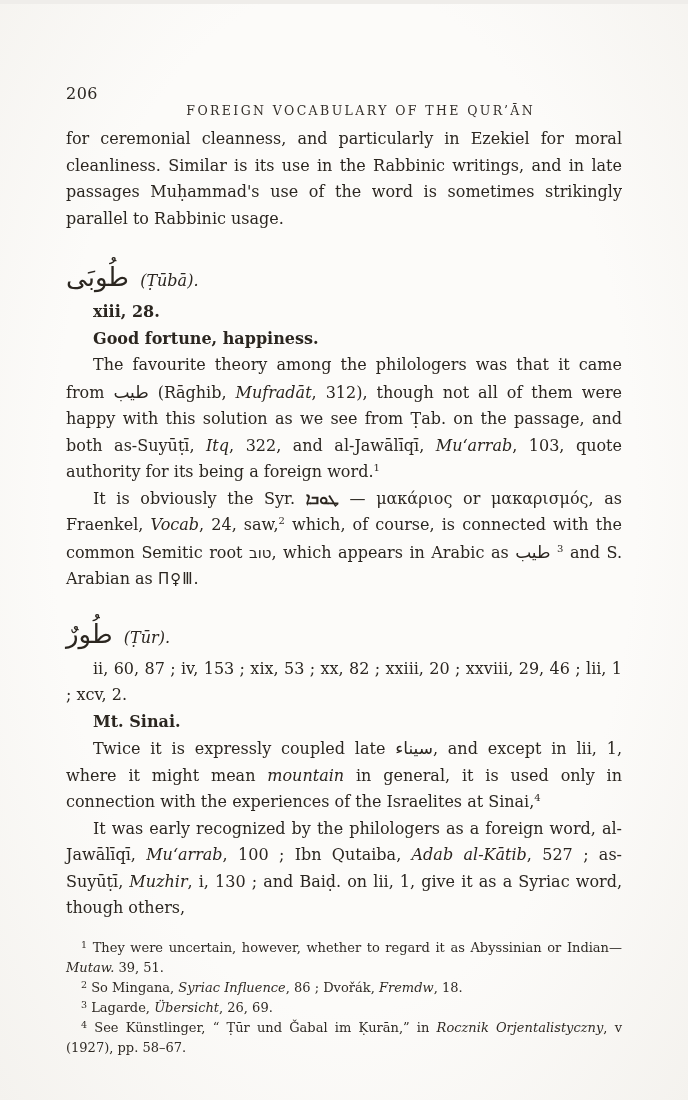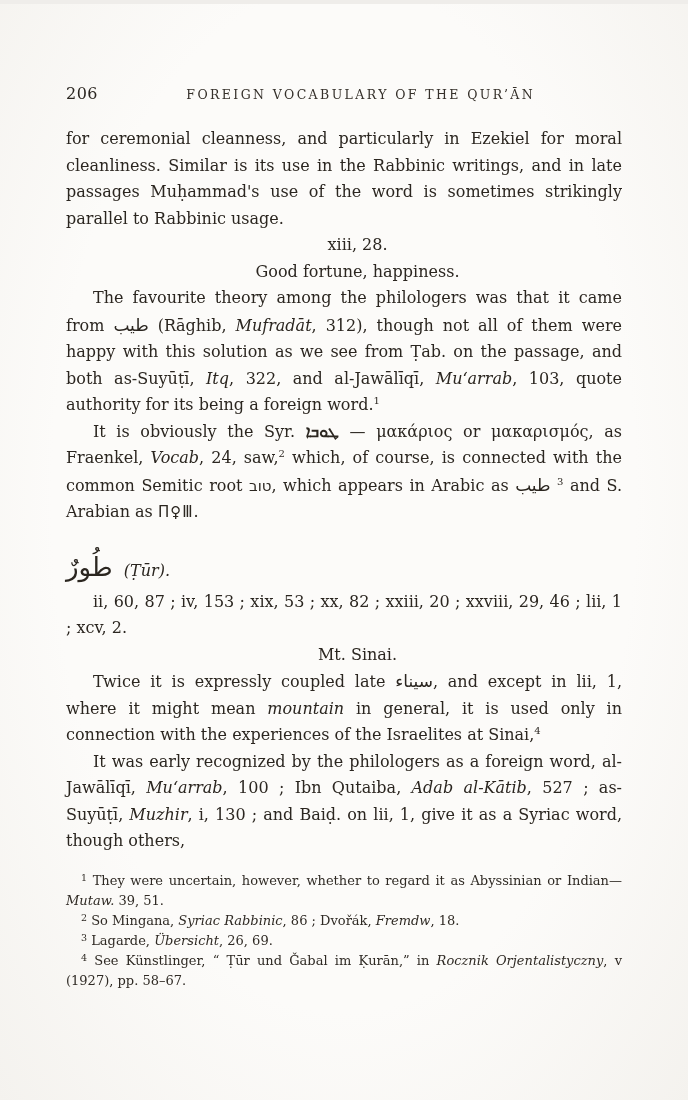--- a/index.html
+++ b/index.html
@@ -14,31 +14,31 @@
     margin:4px auto;
     padding:80px 66px 0 66px;
     background:#fbfaf7;
     background-image:radial-gradient(ellipse at 50% 45%, #fcfbf9 60%, #f4f2ee 100%);
     color:#2b2620;
     overflow:hidden;
   }
   .running-head { position:relative; height:22px; margin-bottom:20px; }
   .pagenum { font-size:16px; letter-spacing:0.5px; }
   .running-title {
-    position:absolute; left:53%; top:3px;
+    position:absolute; left:53%; top:19px;
     transform:translateX(-50%);
     font-size:12.5px; letter-spacing:2.4px; white-space:nowrap;
     color:#35302a;
   }
   p.body {
     margin:0; font-size:16px; line-height:26.5px;
     text-align:justify; text-justify:inter-word;
     color:#2b2620;
   }
-  p.short { text-align:center; }
+  p.short { text-align:left;font-weight:bold; }
   .ind { text-indent:27px; }
   .tall { line-height:29.5px; }
   .headword { margin:30px 0 7px 0; }
   .headword2 { margin:26px 0 7px 0; }
   .arabic-head {
     font-family:"DejaVu Sans","Liberation Sans",sans-serif;
     font-size:26px; unicode-bidi:isolate;
   }
   .translit { font-style:italic; font-size:16px; margin-left:6px; }
   .it { font-style:italic; }
@@ -65,20 +65,24 @@
 <div class="page">
 
   <div class="running-head">
     <span class="pagenum">206</span>
     <span class="running-title">FOREIGN VOCABULARY OF THE QUR’ĀN</span>
   </div>
 
   <p class="body">for ceremonial cleanness, and particularly in Ezekiel for moral cleanliness. Similar is its use in the Rabbinic writings, and in late passages Muḥammad's use of the word is sometimes strikingly parallel to Rabbinic usage.</p>
 
   <section>
+    <div class="headword">
+      <span class="arabic-head" dir="rtl">طُوبَى</span>
+      <span class="translit">(Ṭūbā).</span>
+    </div>
     <p class="body short ind">xiii, 28.</p>
     <p class="body short ind">Good fortune, happiness.</p>
 
     <p class="body ind"><span>The favourite theory among the philologers was that it came from </span><span class="arabic" dir="rtl">طيب</span><span> (Rāghib, </span><span class="it">Mufradāt</span><span>, 312), though not all of them were happy with this solution as we see from Ṭab. on the passage, and both as-Suyūṭī, </span><span class="it">Itq</span><span>, 322, and al-Jawālīqī, </span><span class="it">Mu‘arrab</span><span>, 103, quote authority for its being a foreign word.</span><sup class="fnref">1</sup></p>
 
     <p class="body ind tall"><span>It is obviously the Syr. </span><span class="syriac" dir="rtl">ܛܘܒܐ</span><span> — </span><span class="greek">μακάριος</span><span> or </span><span class="greek">μακαρισμός</span><span>, as Fraenkel, </span><span class="it">Vocab</span><span>, 24, saw,</span><sup class="fnref">2</sup><span> which, of course, is connected with the common Semitic root </span><span class="hebrew" dir="rtl">טוב</span><span>, which appears in Arabic as </span><span class="arabic" dir="rtl">طيب</span>&nbsp;<sup class="fnref">3</sup><span> and S. Arabian as </span><span class="sarabian">Π♀Ⅲ</span><span>.</span></p>
   </section>
 
   <section>
     <div class="headword headword2">
@@ -88,18 +92,18 @@
     <p class="body ind">ii, 60, 87 ; iv, 153 ; xix, 53 ; xx, 82 ; xxiii, 20 ; xxviii, 29, 46 ; lii, 1 ; xcv, 2.</p>
     <p class="body short ind">Mt. Sinai.</p>
 
     <p class="body ind tall"><span>Twice it is expressly coupled late </span><span class="arabic" dir="rtl">سيناء</span><span>, and except in lii, 1, where it might mean </span><span class="it">mountain</span><span> in general, it is used only in connection with the experiences of the Israelites at Sinai,</span><sup class="fnref">4</sup></p>
 
     <p class="body ind"><span>It was early recognized by the philologers as a foreign word, al-Jawālīqī, </span><span class="it">Mu‘arrab</span><span>, 100 ; Ibn Qutaiba, </span><span class="it">Adab al-Kātib</span><span>, 527 ; as-Suyūṭī, </span><span class="it">Muzhir</span><span>, i, 130 ; and Baiḍ. on lii, 1, give it as a Syriac word, though others,</span></p>
   </section>
 
   <div class="footnotes">
     <p><sup class="fnmark">1</sup> <span>They were uncertain, however, whether to regard it as Abyssinian or Indian—</span><span class="it">Mutaw.</span><span> 39, 51.</span></p>
-    <p><sup class="fnmark">2</sup> <span>So Mingana, </span><span class="it">Syriac Rabbinic</span><span>, 86 ; Dvořák, </span><span class="it">Fremdw</span><span>, 18.</span></p>
+    <p><sup class="fnmark">2</sup> <span>So Mingana, </span><span class="it">Syriac Influence</span><span>, 86 ; Dvořák, </span><span class="it">Fremdw</span><span>, 18.</span></p>
     <p><sup class="fnmark">3</sup> <span>Lagarde, </span><span class="it">Übersicht</span><span>, 26, 69.</span></p>
     <p><sup class="fnmark">4</sup> <span>See Künstlinger, “ Ṭūr und Ǧabal im Ḳurān,” in </span><span class="it">Rocznik Orjentalistyczny</span><span>, v (1927), pp. 58–67.</span></p>
   </div>
 
 </div>
 
 </body></html>

